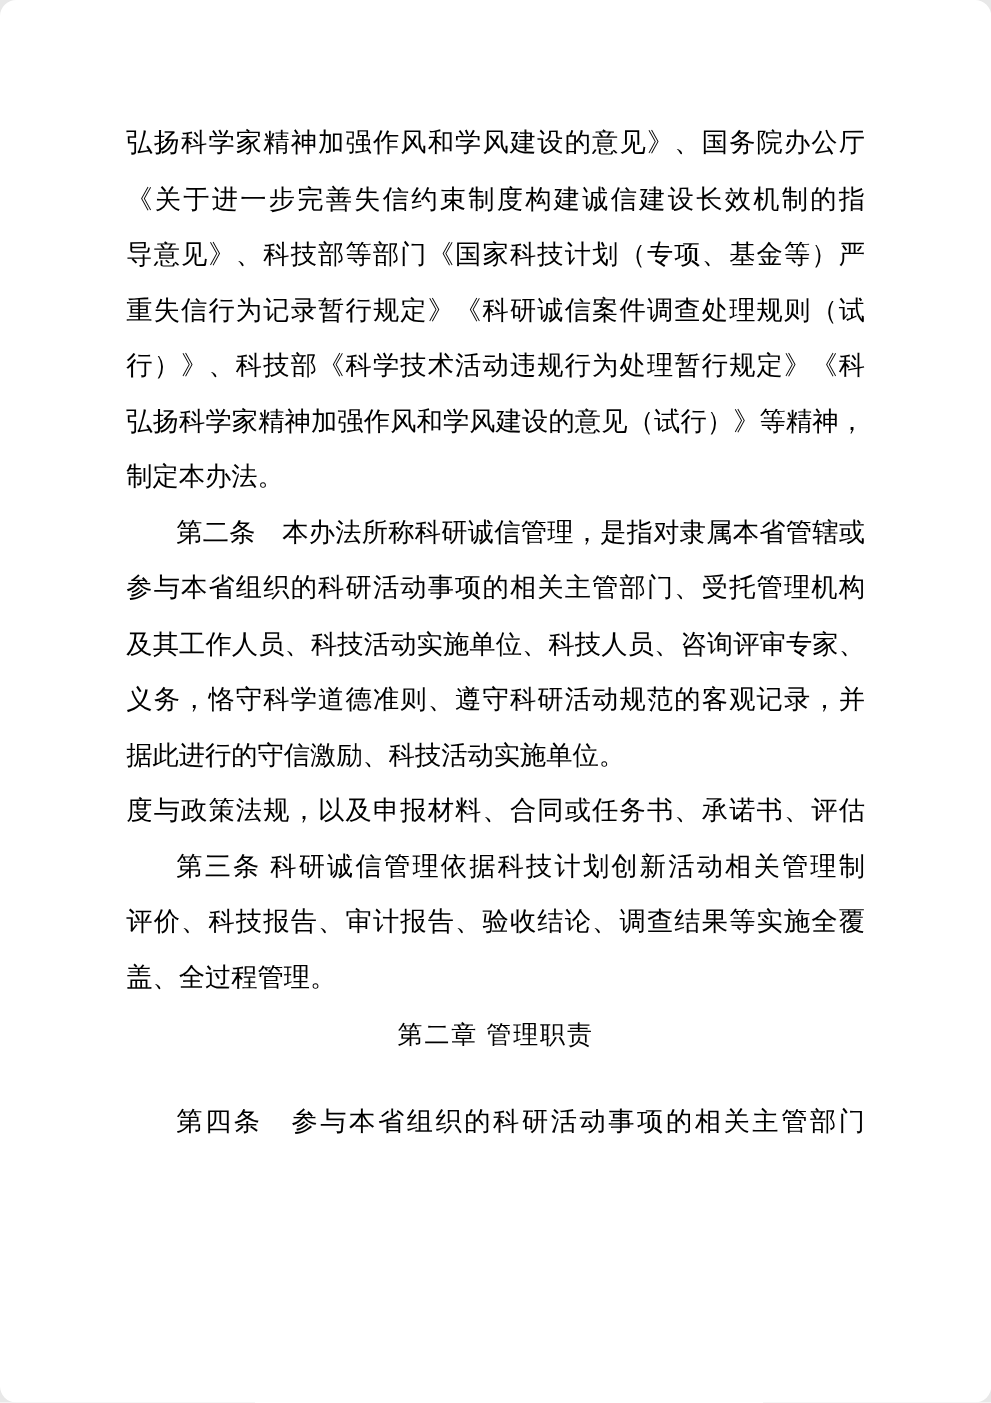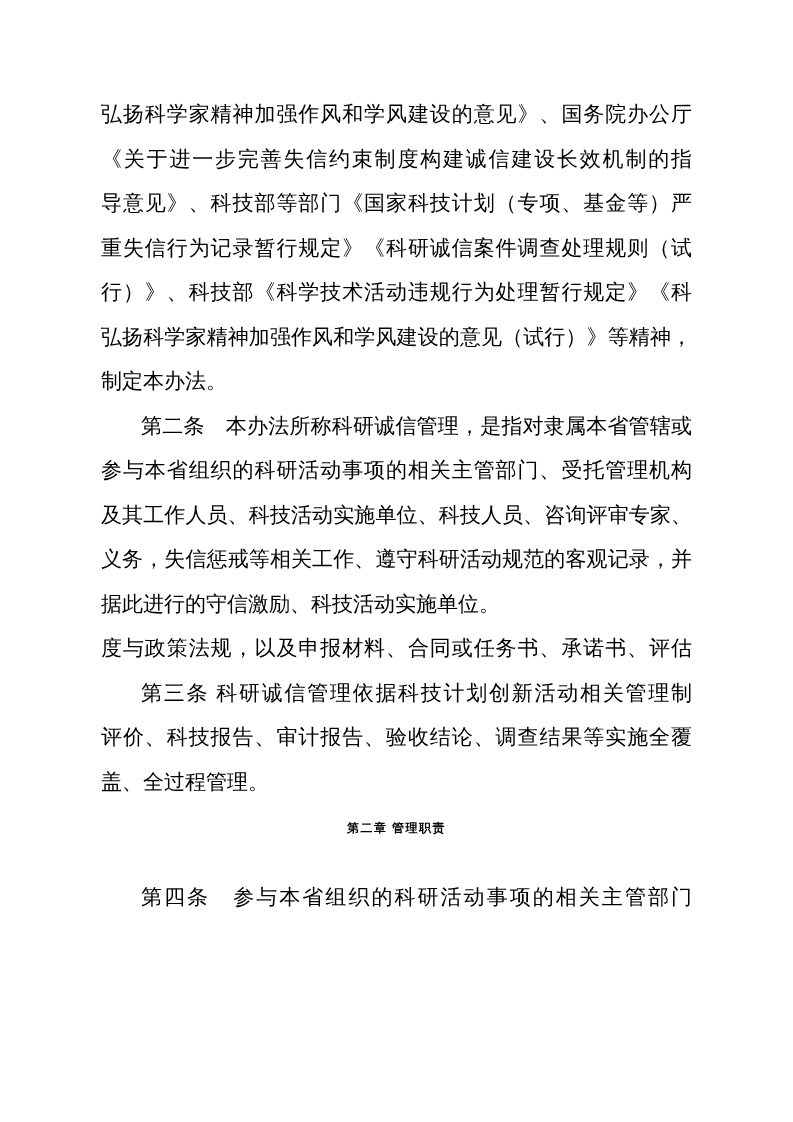--- a/index.html
+++ b/index.html
@@ -29,44 +29,44 @@
     white-space: nowrap;
     overflow: visible;
   }
   .line.endpara {
     text-align-last: left;
   }
   .line.indent {
     text-indent: 40px;
   }
   .heading {
-    font-weight: bold;
+    font-weight: normal;
     text-align: center;
-    font-size: 12px;
+    font-size: 20px;
     letter-spacing: 1.5px;
     line-height: 44.5px;
     margin: 2px 0 24px 0;
   }
 </style>
 </head>
 <body>
 
-<div class="page" style="background: rgb(255, 255, 255); color: rgb(0, 0, 0);">
+<div class="page" style="background: rgb(255, 255, 255); color: rgb(0, 0, 0); border-radius: 13px;">
   <div class="doc-body">
       <div class="line">弘扬科学家精神加强作风和学风建设的意见》、国务院办公厅</div>
       <div class="line">《关于进一步完善失信约束制度构建诚信建设长效机制的指</div>
       <div class="line">导意见》、科技部等部门《国家科技计划（专项、基金等）严</div>
       <div class="line">重失信行为记录暂行规定》《科研诚信案件调查处理规则（试</div>
       <div class="line">行）》、科技部《科学技术活动违规行为处理暂行规定》《科</div>
       <div class="line">弘扬科学家精神加强作风和学风建设的意见（试行）》等精神，</div>
       <div class="line endpara">制定本办法。</div>
       <div class="line indent">第二条　本办法所称科研诚信管理，是指对隶属本省管辖或</div>
       <div class="line">参与本省组织的科研活动事项的相关主管部门、受托管理机构</div>
       <div class="line">及其工作人员、科技活动实施单位、科技人员、咨询评审专家、</div>
-      <div class="line">义务，失信惩戒等相关工作、遵守科研活动规范的客观记录，并</div>
+      <div class="line">义务，恪守科学道德准则、遵守科研活动规范的客观记录，并</div>
       <div class="line endpara">据此进行的守信激励、科技活动实施单位。</div>
       <div class="line">度与政策法规，以及申报材料、合同或任务书、承诺书、评估</div>
       <div class="line indent">第三条 科研诚信管理依据科技计划创新活动相关管理制</div>
       <div class="line">评价、科技报告、审计报告、验收结论、调查结果等实施全覆</div>
       <div class="line endpara">盖、全过程管理。</div>
       <div class="heading">第二章 管理职责</div>
       <div class="line indent">第四条　参与本省组织的科研活动事项的相关主管部门</div>
     </div>
 </div>
 

